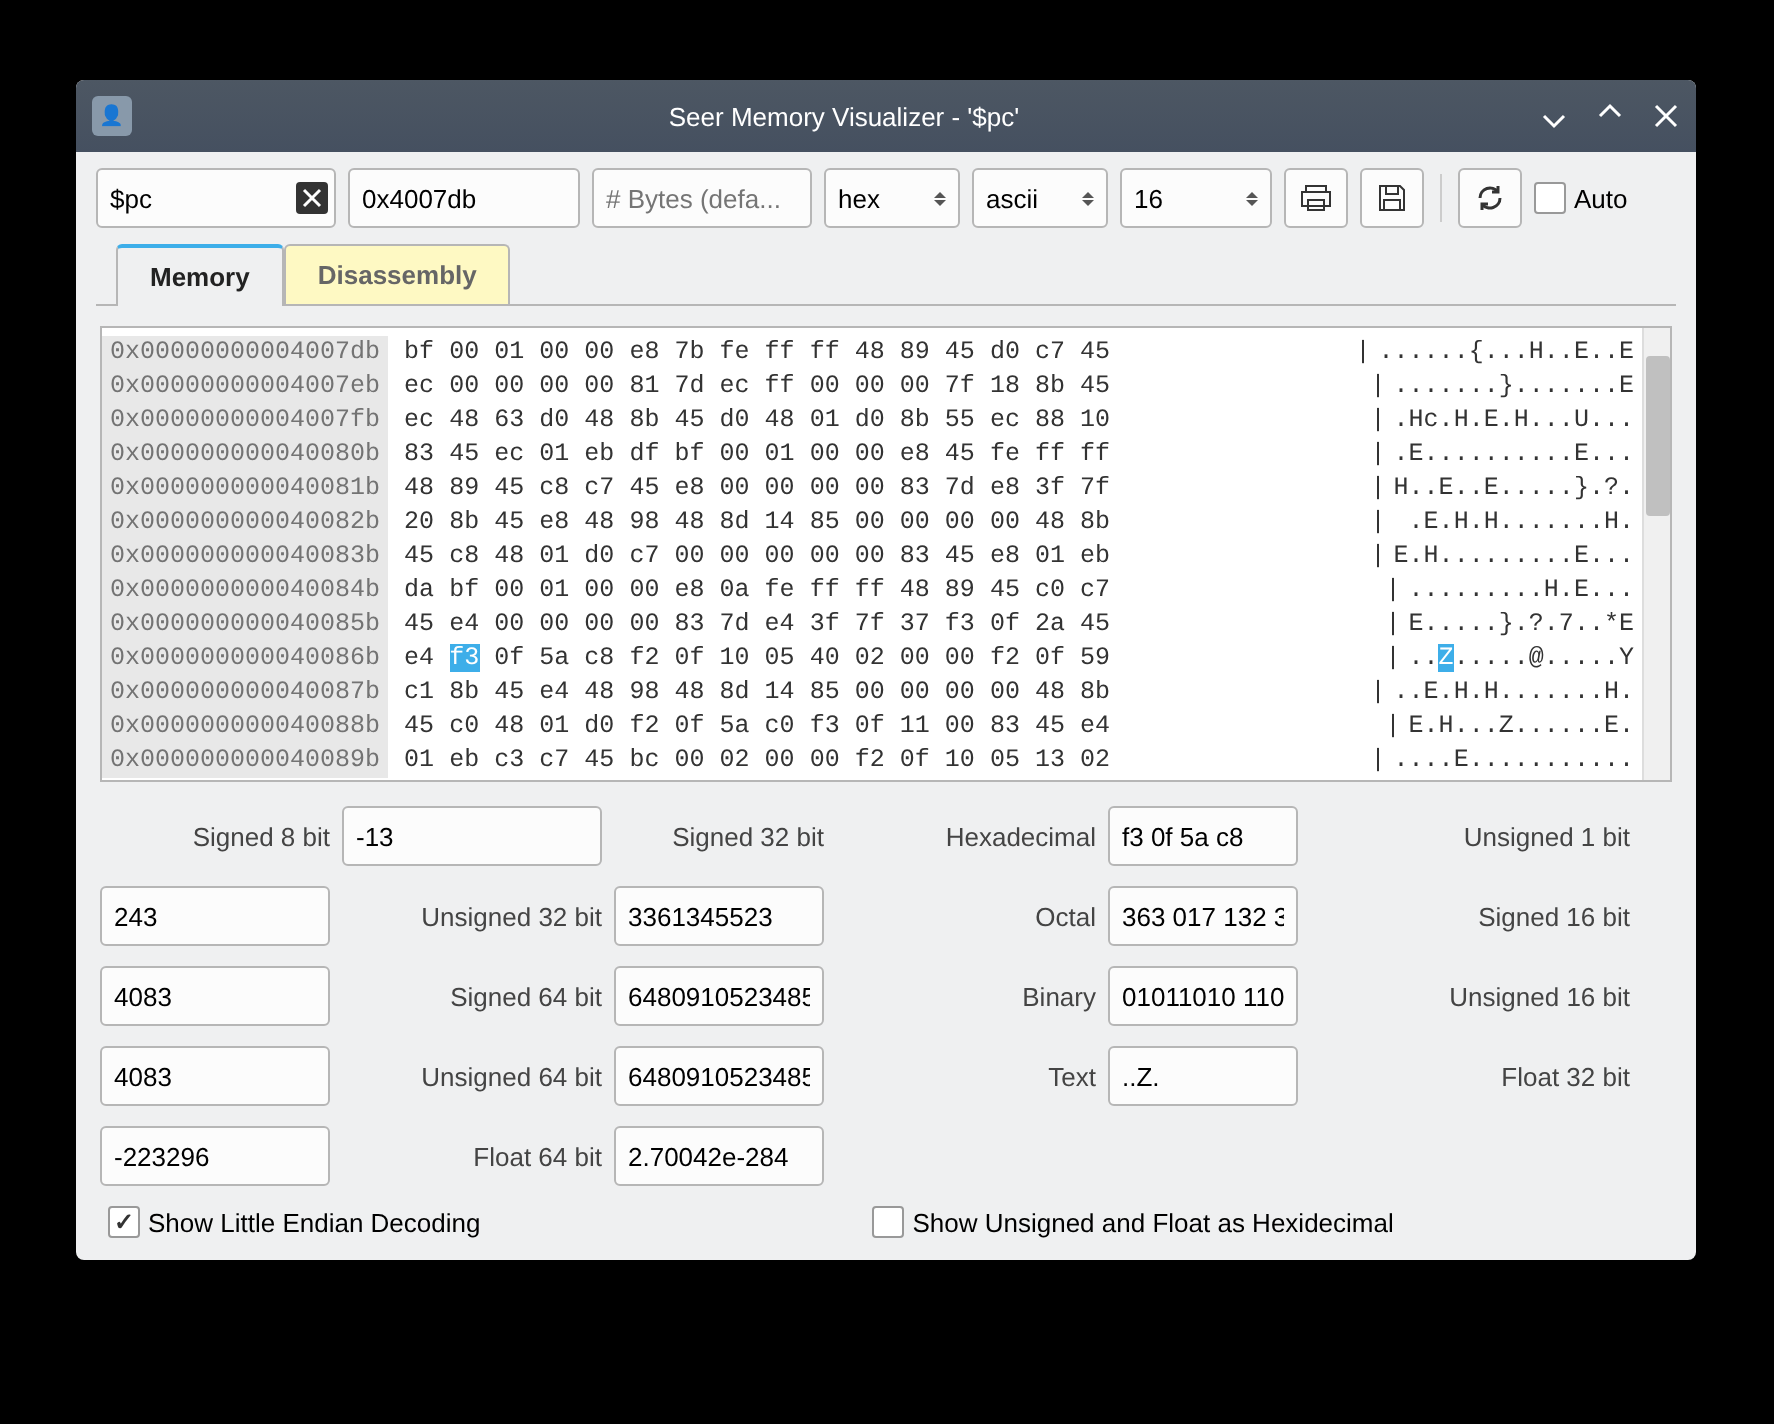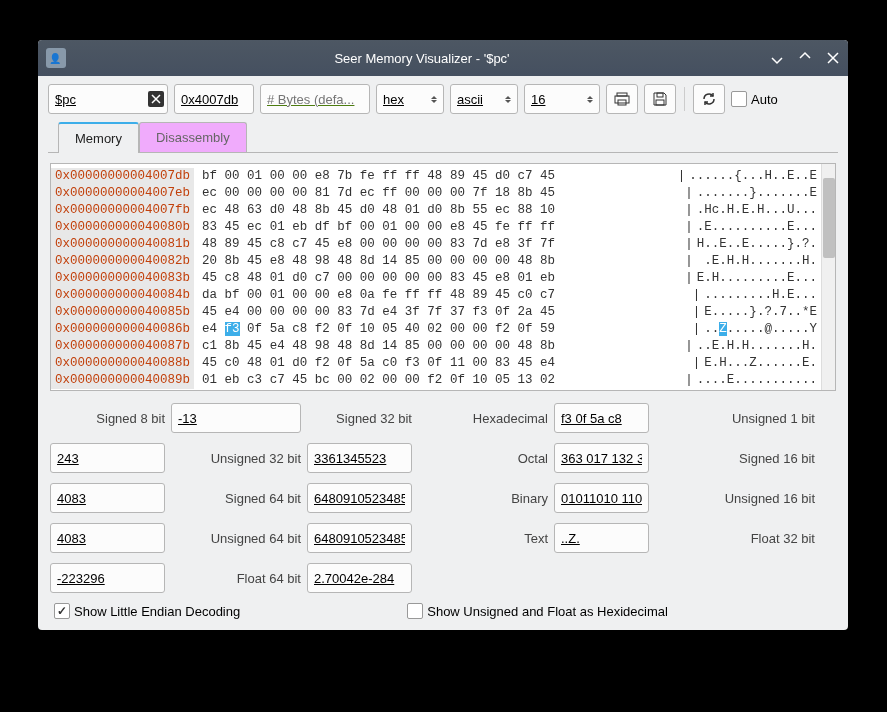--- a/index.html
+++ b/index.html
@@ -6,58 +6,58 @@
 body { background: #000; font-family: sans-serif; font-size: 13px; width: 887px; height: 712px; position: relative; }
 .window { position: absolute; top: 40px; left: 38px; width: 810px; height: 590px; background: #eff0f1; border-radius: 4px; box-shadow: 0 5px 25px rgba(0,0,0,0.5); overflow: hidden; }
 .titlebar { height: 36px; background: linear-gradient(to bottom, #4d5763, #455060); color: #fff; display: flex; align-items: center; padding: 0 8px; }
 .titlebar-icon { width: 20px; height: 20px; background: #8899aa; border-radius: 3px; margin-right: 8px; display: flex; align-items: center; justify-content: center; font-size: 10px; }
 .titlebar-title { flex: 1; text-align: center; font-size: 13px; font-weight: normal; }
 .titlebar-controls { display: flex; gap: 14px; align-items: center; }
 .wc { width: 14px; height: 14px; display: flex; align-items: center; justify-content: center; cursor: pointer; }
 .wc svg { width: 14px; height: 14px; }
 
 .toolbar { padding: 8px 10px; display: flex; gap: 6px; align-items: center; }
-.input, .select, .btn { height: 30px; background: #fcfcfc; border: 1px solid #b6b6b6; border-radius: 3px; padding: 0 6px; font-size: 13px; text-decoration: underline; }
+.input, .select, .btn { height: 30px; background: #fcfcfc; border: 1px solid #b6b6b6; border-radius: 3px; padding: 0 6px; font-size: 13px; }
 .input { min-width: 0; }
 .input-wrap { position: relative; display: flex; align-items: center; }
 .input-clear { position: absolute; right: 4px; width: 16px; height: 16px; background: #333; border-radius: 2px; display: flex; align-items: center; justify-content: center; cursor: pointer; }
 .input-clear svg { width: 10px; height: 10px; }
 .select { display: flex; align-items: center; justify-content: space-between; gap: 4px; cursor: pointer; }
 .select-arrows { display: flex; flex-direction: column; gap: 1px; }
 .select-arrows span { width: 0; height: 0; border-left: 3px solid transparent; border-right: 3px solid transparent; }
 .sa-up { border-bottom: 3px solid #555; }
 .sa-down { border-top: 3px solid #555; }
 .btn { width: 32px; display: flex; align-items: center; justify-content: center; cursor: pointer; }
 .btn svg { width: 16px; height: 16px; }
 .sep { width: 1px; height: 24px; background: #ccc; margin: 0 2px; }
 .chk { display: flex; align-items: center; gap: 4px; font-size: 13px; }
 .chk-box { width: 16px; height: 16px; border: 1px solid #999; background: #fff; border-radius: 2px; display: flex; align-items: center; justify-content: center; }
 .chk-box.checked::after { content: '✓'; font-size: 12px; color: #333; font-weight: bold; }
 
-.tabs-row { padding: 0 10px; display: flex; align-items: flex-end; border-bottom: 1px solid #b6b6b6; margin: 0 10px; }
-.tab { padding: 7px 16px 7px; border: 1px solid #b6b6b6; border-bottom: none; background: #f0abfc; border-radius: 3px 3px 0 0; cursor: pointer; font-size: 13px; position: relative; color: #666; }
+.tabs-row { padding: 0 10px; display: flex; align-items: flex-end; border-bottom: 1px solid #b6b6b6; margin: 0 10px; font-weight: bold; }
+.tab { padding: 7px 16px 7px; border: 1px solid #b6b6b6; border-bottom: none; background: #fef9c3; border-radius: 3px 3px 0 0; cursor: pointer; font-size: 13px; position: relative; color: #666; }
 .tab.active { background: #eff0f1; color: #222; border-top: 2px solid #3daee9; z-index: 1; margin-bottom: -1px; }
 
 .content { padding: 10px 12px; }
 .hex-wrap { border: 1px solid #b6b6b6; background: #fff; height: 228px; display: flex; }
 .hex-body { flex: 1; overflow: hidden; font-family: "Courier New", monospace; font-size: 12.5px; line-height: 17px; padding: 4px 0; white-space: pre; }
 .hex-row { display: flex; }
-.hex-addr { background: #e8e8e8; padding: 0 4px; color: #c2410c; font-family: Liberation Mono, monospace; }
+.hex-addr { background: #e8e8e8; padding: 0 4px; color: #737373; font-family: Liberation Mono, monospace; }
 .hex-bytes { padding: 0 8px; color: #333; flex: 1; }
 .hex-ascii { padding: 0 4px 0 0; color: #333; }
 .hex-sep { color: #333; padding: 0 4px; }
 .hex-hl { background: #3daee9; color: #fff; }
 .scrollbar { width: 14px; background: #f0f0f0; border-left: 1px solid #ddd; position: relative; }
 .scroll-thumb { position: absolute; top: 14px; left: 1px; width: 12px; height: 80px; background: #c0c0c0; border-radius: 2px; }
 
 .decode-grid { margin-top: 12px; display: grid; grid-template-columns: 115px 130px 105px 130px 95px 160px; gap: 10px 6px; align-items: center; }
 .decode-grid label { text-align: right; font-size: 13px; color: #444; }
 .decode-grid .input { width: 100%; }
 
-.bottom-row { margin-top: 10px; display: flex; gap: 27px; padding: 0 4px; align-items: center; }
+.bottom-row { margin-top: 10px; display: flex; gap: 56px; padding: 0 4px; align-items: center; }
 </style>
 </head>
 <body>
 
 <div class="window">
 
   <div class="titlebar">
     <div class="titlebar-icon">👤</div>
     <div class="titlebar-title">Seer Memory Visualizer - '$pc'</div>
     <div class="titlebar-controls">
@@ -81,21 +81,21 @@
 
   <div class="toolbar">
     <div class="input-wrap" style="width:120px">
       <input class="input" style="width: 100%;" value="$pc">
       <div class="input-clear">
           <svg viewBox="0 0 10 10">
             <path d="M1 1l8 8M9 1L1 9" stroke="#fff" stroke-width="1.5"></path>
           </svg>
         </div>
     </div>
-    <input class="input" style="width: 80px;" value="0x4007db">
+    <input class="input" style="width: 116px;" value="0x4007db">
     <input class="input" style="width: 110px; color: #4d7c0f;" placeholder="# Bytes (defa...">
     <div class="select" style="width:68px">
         <span>hex</span>
         <span class="select-arrows">
           <span class="sa-up"></span>
           <span class="sa-down"></span>
         </span>
       </div>
     <div class="select" style="width:68px">
         <span>ascii</span>

